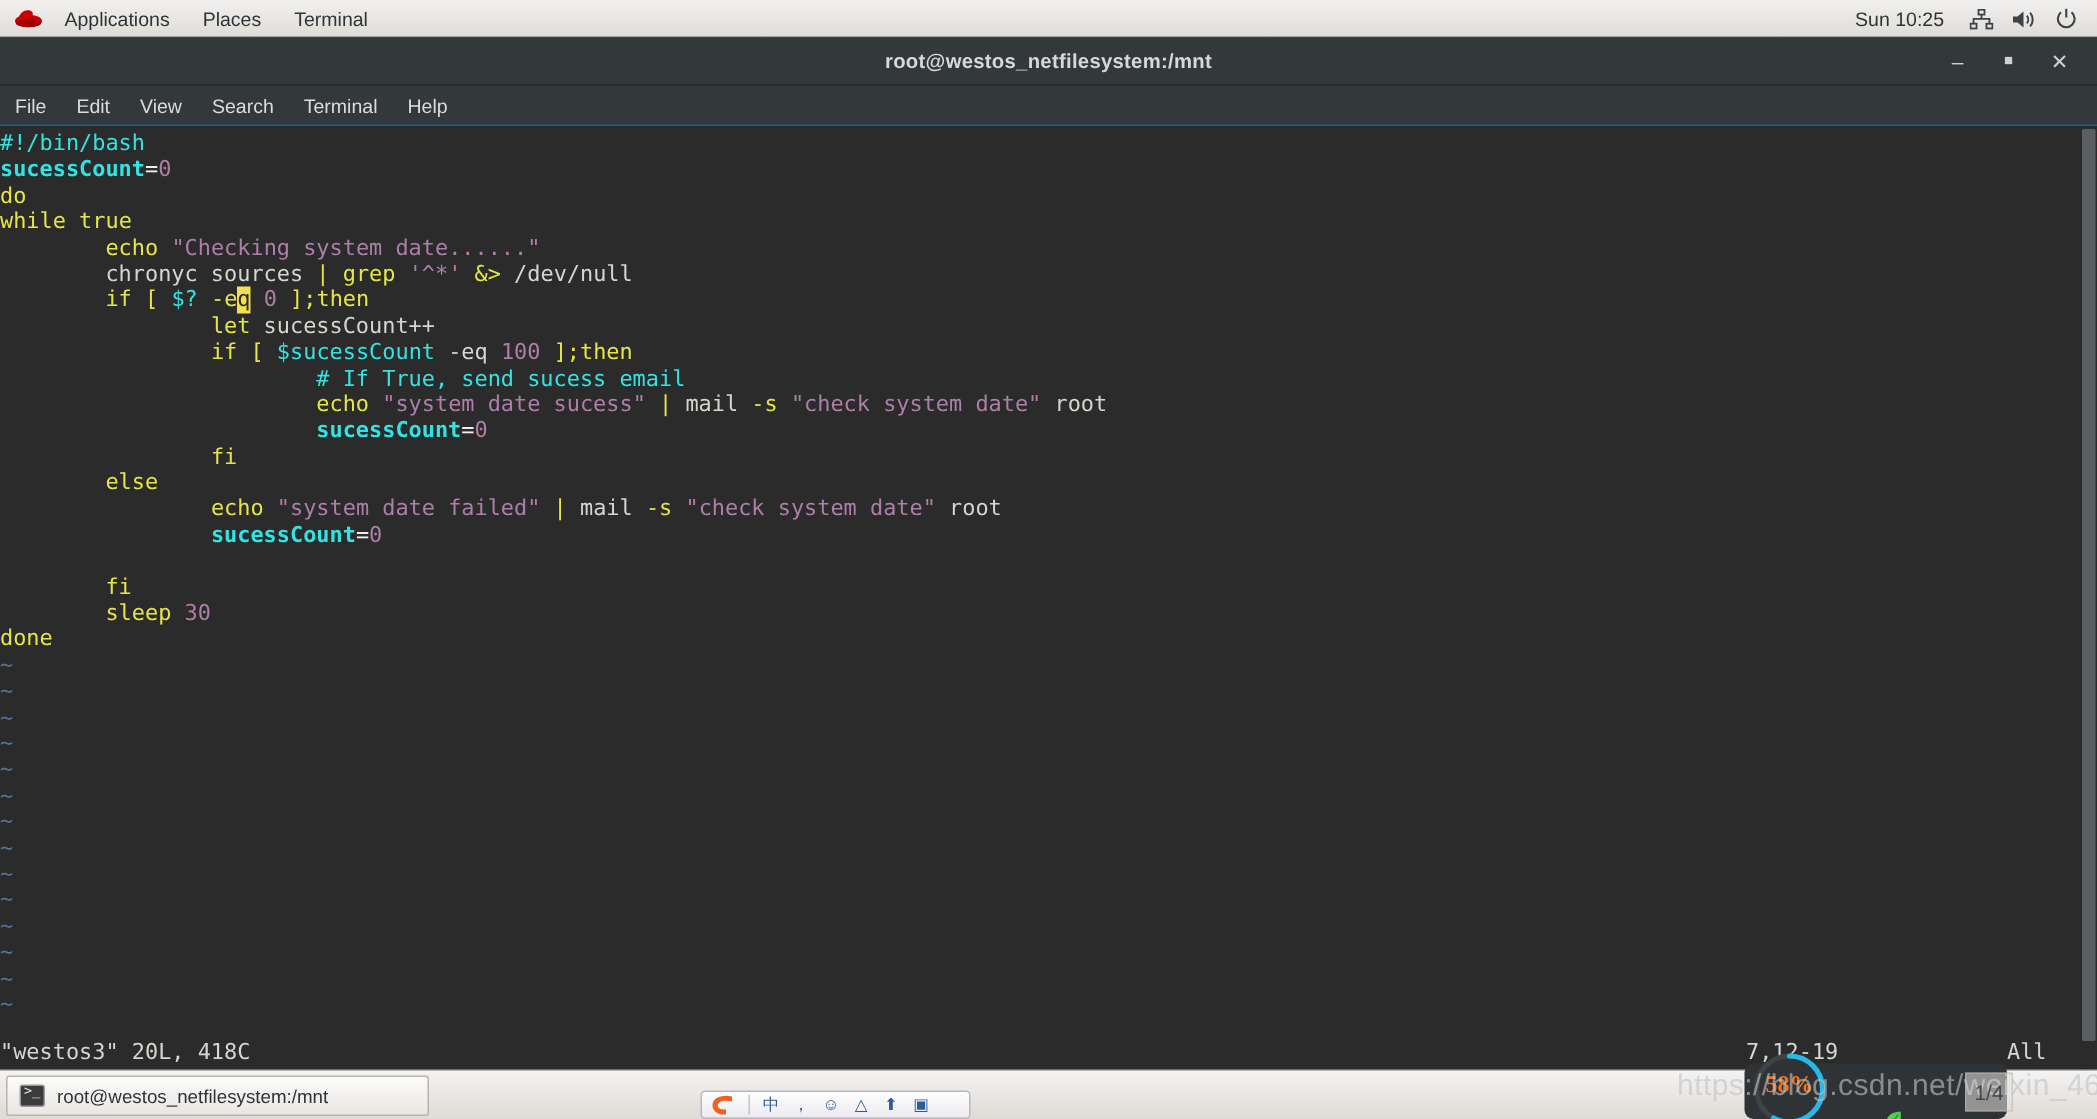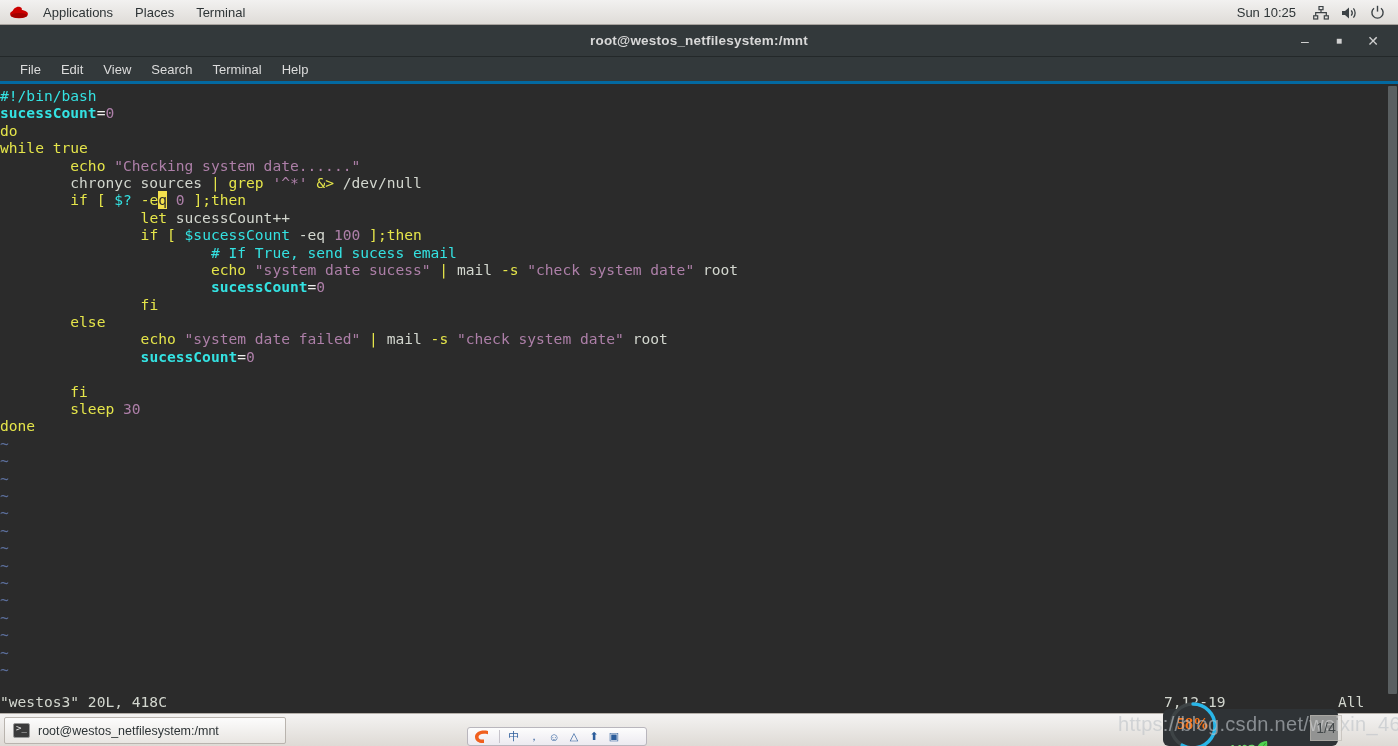--- a/index.html
+++ b/index.html
@@ -61,22 +61,22 @@
   .win-btn {
     width: 30px; height: 28px;
     display: flex; align-items: center; justify-content: center;
     color: #d0d0d0; font-size: 14px; line-height: 1;
   }
 
   #menu-bar {
     height: 27px; width: 100%;
     background: #33393b;
     display: flex; align-items: center;
-    padding-left: 10px;
-    border-bottom: 3px solid #0369a1;
+    padding-left: 0;
+    border-bottom: 1px solid #0369a1;
   }
   #menu-bar .mb-item {
     padding: 0 10px; height: 27px; line-height: 27px;
     font-size: 13px; color: #dcdcdc;
   }
 
   
   #term-body {
     position: relative;
     width: 1398px;

